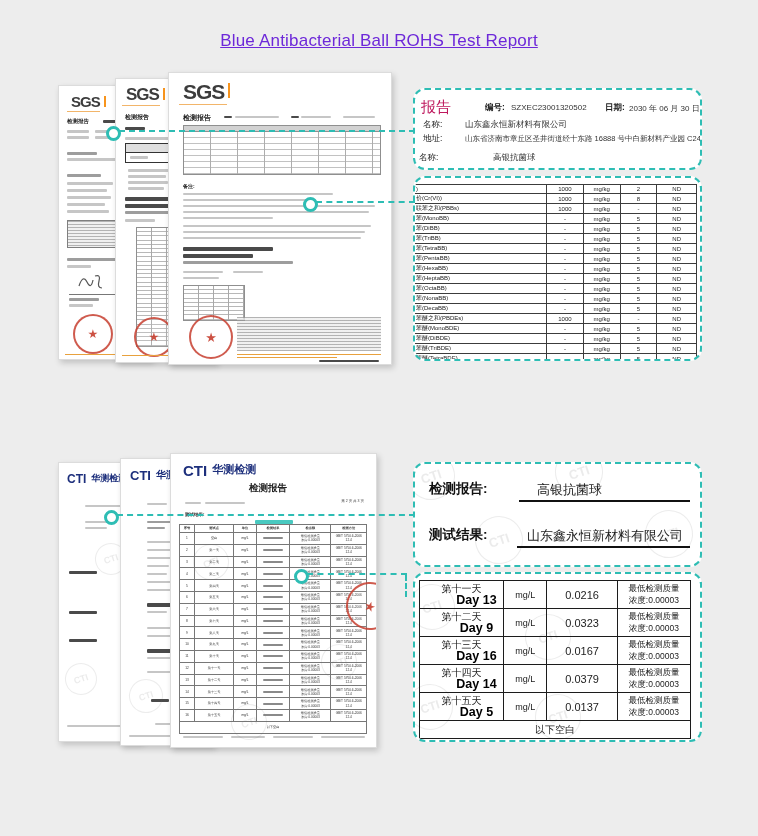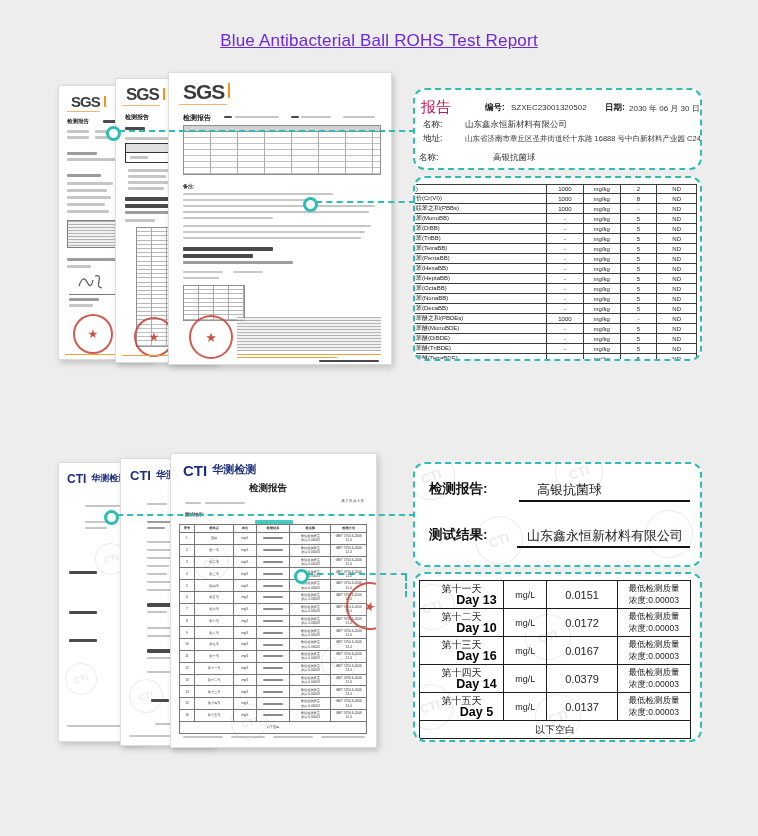--- a/index.html
+++ b/index.html
@@ -618,30 +618,30 @@
           <col style="width:26%">
           <col style="width:27%">
         </colgroup>
       <tbody>
           <tr>
             <td>
               <span class="cn">第十一天</span>
               <span class="en">Day 13</span>
             </td>
             <td class="unit">mg/L</td>
-            <td class="val">0.0151</td>
+            <td class="val">0.0216</td>
             <td class="lim"><span>最低检测质量</span><br><span>浓度:0.00003</span></td>
           </tr>
           <tr>
             <td>
               <span class="cn">第十二天</span>
-              <span class="en">Day 10</span>
+              <span class="en">Day 9</span>
             </td>
             <td class="unit">mg/L</td>
-            <td class="val">0.0172</td>
+            <td class="val">0.0323</td>
             <td class="lim"><span>最低检测质量</span><br><span>浓度:0.00003</span></td>
           </tr>
           <tr>
             <td>
               <span class="cn">第十三天</span>
               <span class="en">Day 16</span>
             </td>
             <td class="unit">mg/L</td>
             <td class="val">0.0167</td>
             <td class="lim"><span>最低检测质量</span><br><span>浓度:0.00003</span></td>

